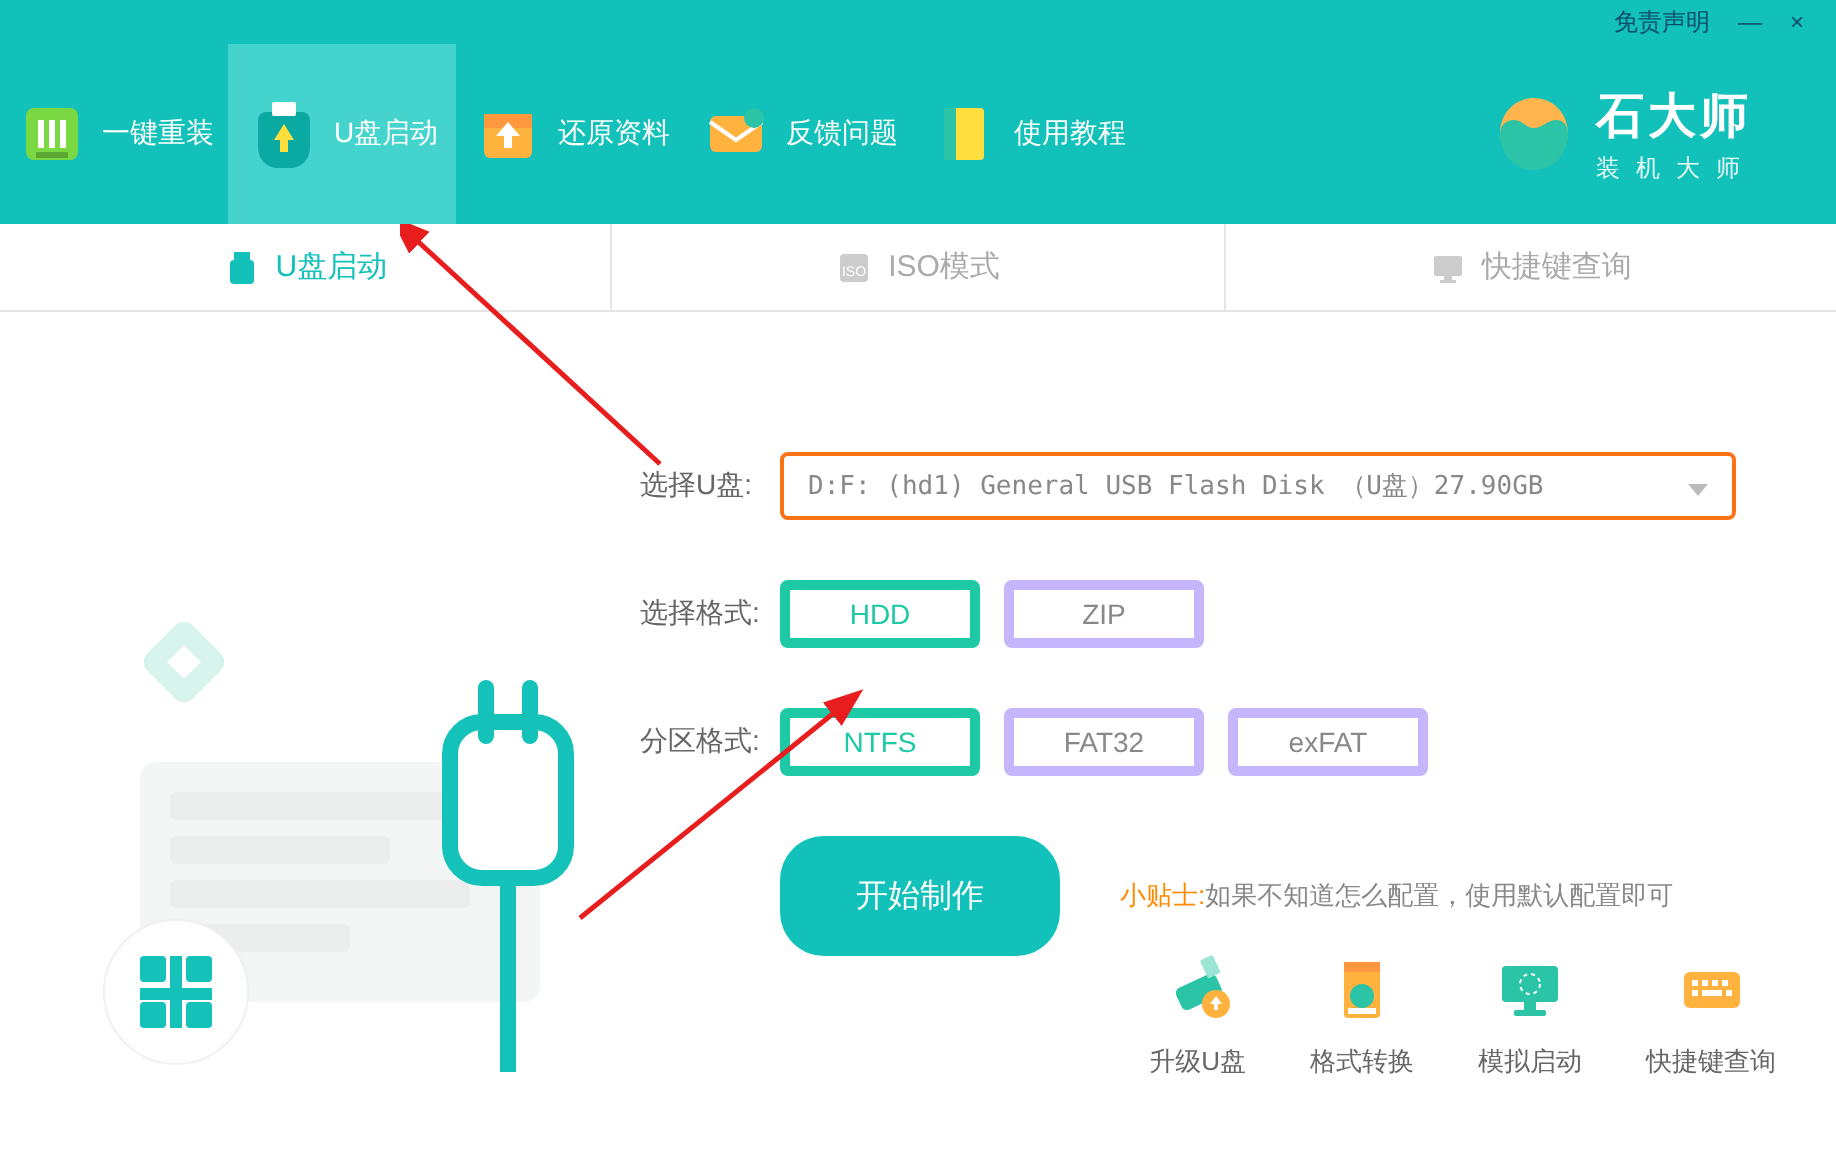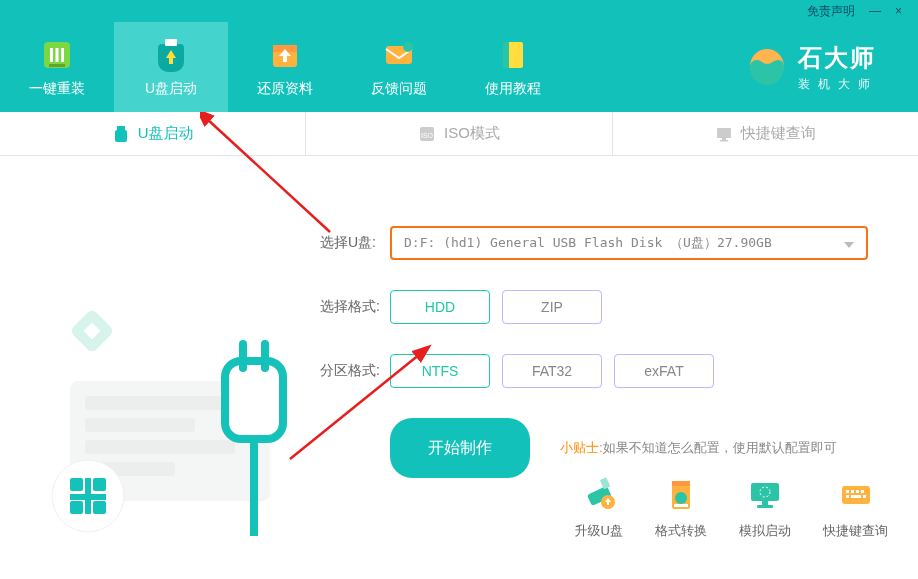--- a/index.html
+++ b/index.html
@@ -1,42 +1,42 @@
 <!DOCTYPE html>
 <html><head>
 <meta charset="utf-8">
 <style>
 *{margin:0;padding:0;box-sizing:border-box;font-family:"Microsoft YaHei",sans-serif}
 body{width:918px;height:579px;background:#fff;position:relative;overflow:hidden}
 .titlebar{height:22px;background:#12c1b9;color:#0c4a6e;display:flex;justify-content:flex-end;align-items:center;padding-right:16px;font-size:12px;gap:14px}
 .titlebar span{cursor:pointer}
 .topbar{height:90px;background:#12c1b9;display:flex;align-items:center}
 .nav{display:flex;height:100%}
-.nav-item{width:114px;height:100%;display:flex;flex-direction:column;align-items:center;justify-content:center;color:#fff;font-size:14px;cursor:pointer;gap:6px}
+.nav-item{width:114px;height:100%;display:flex;align-items:center;justify-content:center;color:#fff;font-size:14px;cursor:pointer;gap:6px}
 .nav-item.active{background:#45d4cd}
 .nav-icon{width:38px;height:38px;display:flex;align-items:center;justify-content:center}
 .brand{margin-left:auto;display:flex;align-items:center;gap:10px;padding-right:40px;color:#fff}
 .brand-logo{width:42px;height:42px}
 .brand-txt{display:flex;flex-direction:column;gap:2px}
 .brand-name{font-size:24px;font-weight:bold;letter-spacing:2px}
 .brand-sub{font-size:12px;letter-spacing:8px;opacity:.9}
 .subtabs{height:44px;display:flex;border-bottom:1px solid #e5e5e5}
 .subtab{flex:1;display:flex;align-items:center;justify-content:center;gap:8px;font-size:15px;color:#aaa;cursor:pointer;border-right:1px solid #e5e5e5}
 .subtab:last-child{border-right:none}
 .subtab.active{color:#12c1b9}
 .sticon{width:18px;height:18px}
 .content{display:flex;height:calc(579px - 22px - 90px - 44px)}
 .illus{width:300px;position:relative}
 .form{flex:1;padding:70px 50px 0 20px}
 .row{display:flex;align-items:center;margin-bottom:30px}
 .lbl{width:70px;font-size:14px;color:#666;text-align:left}
 .sel{flex:1;height:34px;border:2px solid #f97316;border-radius:4px;padding:0 30px 0 12px;font-size:13px;color:#888;display:flex;align-items:center;position:relative;cursor:pointer;font-family:monospace}
 .sel::after{content:"";position:absolute;right:12px;top:14px;border-left:5px solid transparent;border-right:5px solid transparent;border-top:6px solid #bbb}
 .opts{display:flex;gap:12px}
-.opt{width:100px;height:34px;border:1px solid #c4b5fd;border-radius:4px;display:flex;align-items:center;justify-content:center;font-size:14px;color:#888;cursor:pointer}
+.opt{width:100px;height:34px;border:5px solid #c4b5fd;border-radius:4px;display:flex;align-items:center;justify-content:center;font-size:14px;color:#888;cursor:pointer}
 .opt.sel-on{border-color:#1ec9a6;color:#1ec9a6}
 .actrow{display:flex;align-items:center;margin-top:20px;margin-left:70px;gap:30px}
 .startbtn{width:140px;height:60px;border-radius:22px;background:#12c1b9;color:#fff;font-size:16px;display:flex;align-items:center;justify-content:center;cursor:pointer;border:none}
 .tip{font-size:13px;color:#888}
 .tip b{color:#ff8a00;font-weight:normal}
 .bottombar{position:absolute;bottom:39px;right:30px;display:flex;gap:32px}
 .bitem{display:flex;flex-direction:column;align-items:center;gap:8px;cursor:pointer;font-size:13px;color:#666}
 .bicon{width:38px;height:38px}
 .arrow{position:absolute;pointer-events:none}
 .arrow1{left:200px;top:112px}

